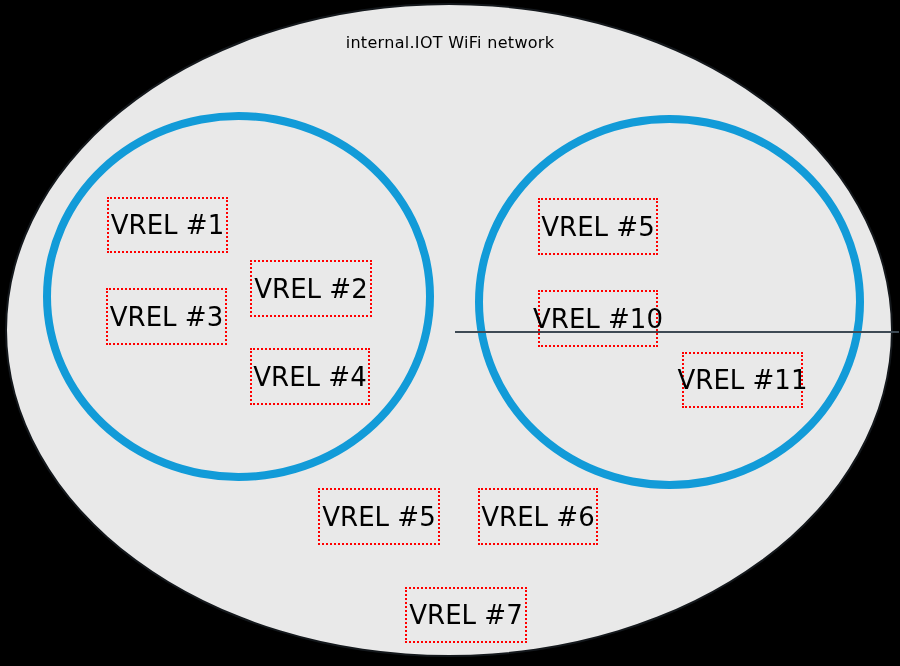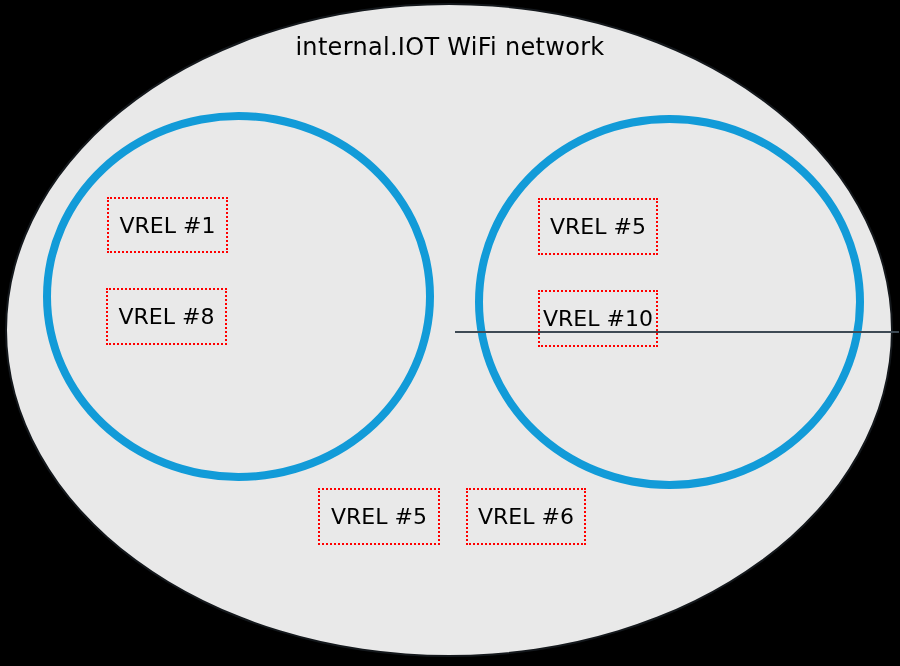--- a/index.html
+++ b/index.html
@@ -26,21 +26,21 @@
     border-radius: 50%;
     box-sizing: border-box;
     z-index: 1;
   }
   .title {
     position: absolute;
     left: 0;
     top: 33px;
     width: 900px;
     text-align: center;
-    font-size: 24px;
+    font-size: 16px;
     color: var(--title-text, #000);
     z-index: 6;
     letter-spacing: 0.3px;
   }
   .group-circle {
     position: absolute;
     border: 8px solid var(--group-circle, #129bd8);
     border-radius: 50%;
     box-sizing: border-box;
     background: transparent;
@@ -71,37 +71,41 @@
     position: absolute;
     inset: 0;
     z-index: 4;
   }
   .node {
     position: absolute;
     box-sizing: border-box;
     border: 2px dotted var(--node-border, #ff0000);
     background: transparent;
     color: var(--node-text, #000);
-    font-size: 22px;
+    font-size: 26px;
     display: flex;
     align-items: center;
     justify-content: center;
     white-space: nowrap;
   }
 </style>
 </head>
 <body>
 
 <div class="stage">
   <div class="network-ellipse"></div>
   <div class="title">internal.IOT WiFi network</div>
   <div class="group-circle left"></div>
   <div class="group-circle right"></div>
   <div class="divider"></div>
   <div class="nodes">
       <div class="node" style="left: 107px; top: 197px; width: 121px; height: 56px;">VREL #1</div>
-      <div class="node" style="left: 106px; top: 288px; width: 121px; height: 57px;">VREL #8</div>
+      <div class="node" style="left: 250px; top: 260px; width: 122px; height: 57px;">VREL #2</div>
+      <div class="node" style="left: 106px; top: 288px; width: 121px; height: 57px;">VREL #3</div>
+      <div class="node" style="left: 250px; top: 348px; width: 120px; height: 57px;">VREL #4</div>
       <div class="node" style="left: 538px; top: 198px; width: 120px; height: 57px;">VREL #5</div>
       <div class="node" style="left: 538px; top: 290px; width: 120px; height: 57px; text-align: center;">VREL #10</div>
+      <div class="node" style="left: 682px; top: 352px; width: 121px; height: 56px;">VREL #11</div>
       <div class="node" style="left: 318px; top: 488px; width: 122px; height: 57px;">VREL #5</div>
-      <div class="node" style="left: 466px; top: 488px; width: 120px; height: 57px;">VREL #6</div>
+      <div class="node" style="left: 478px; top: 488px; width: 120px; height: 57px;">VREL #6</div>
+      <div class="node" style="left: 405px; top: 587px; width: 122px; height: 56px;">VREL #7</div>
     </div>
 </div>
 
 </body></html>

